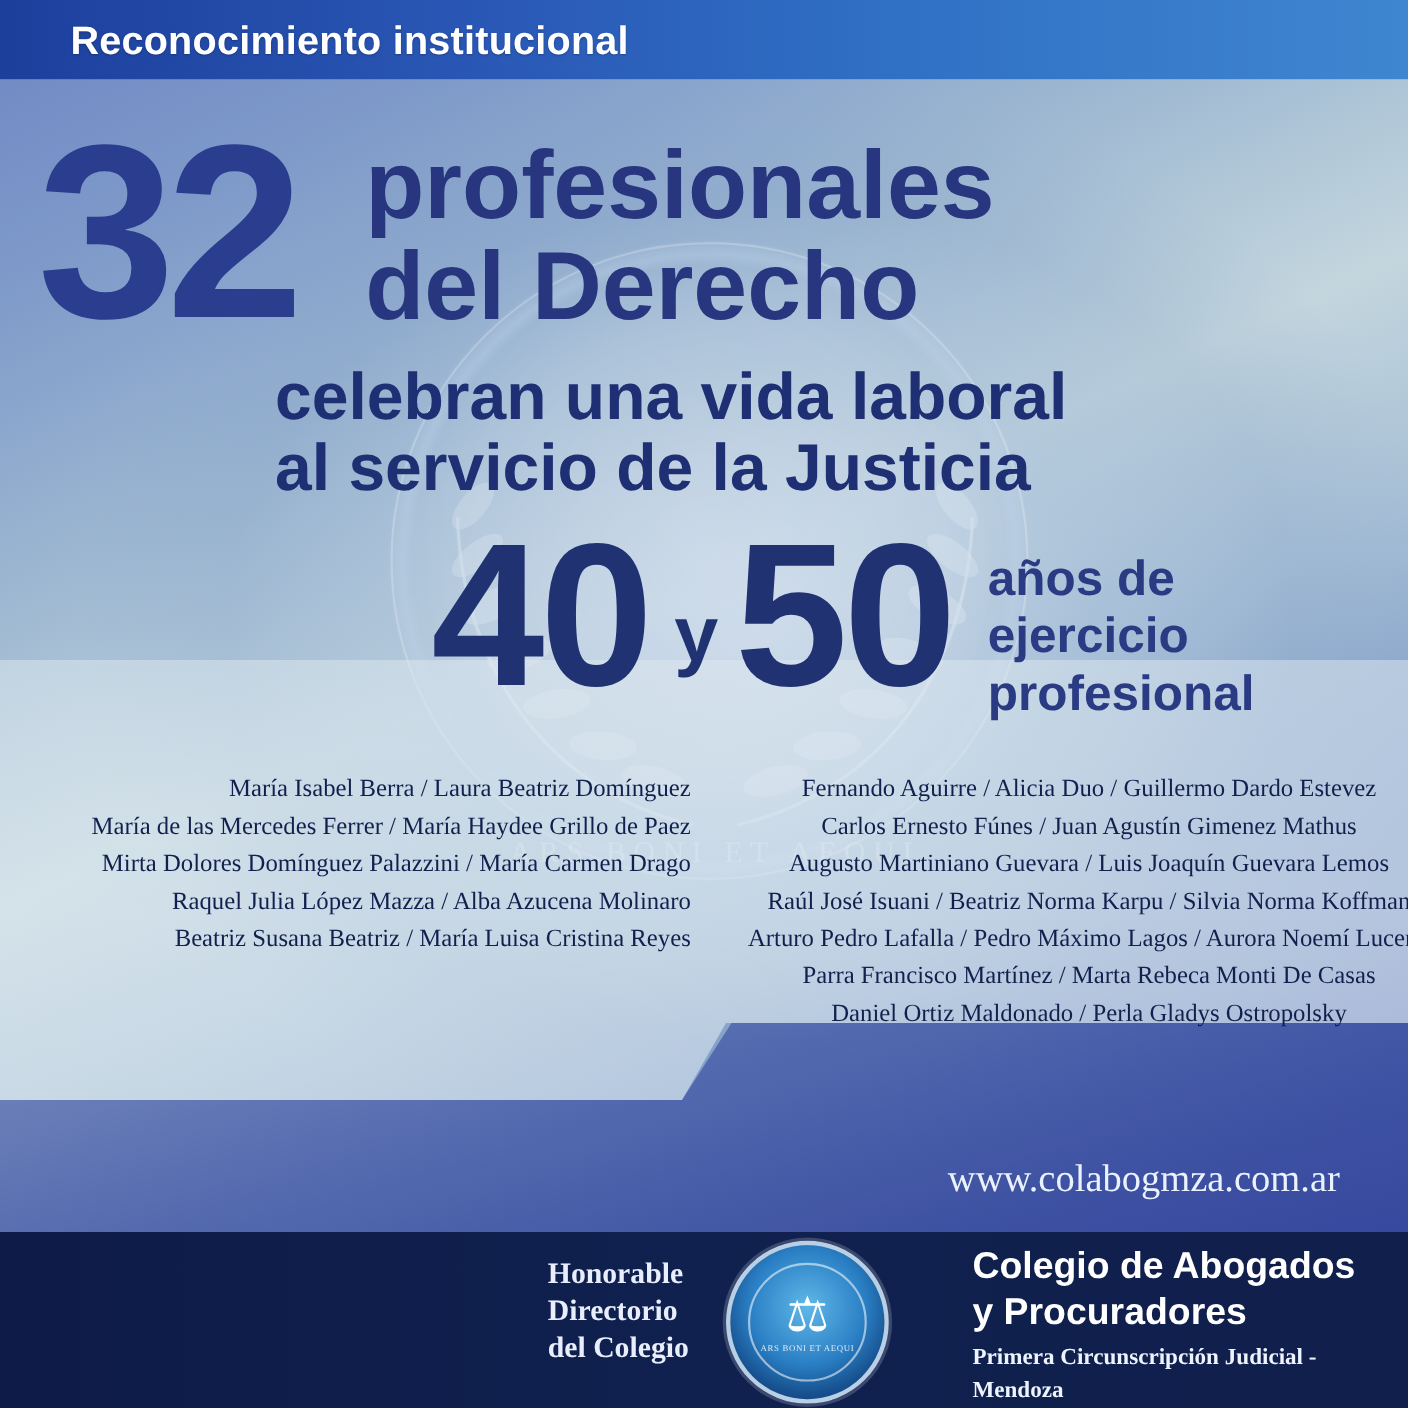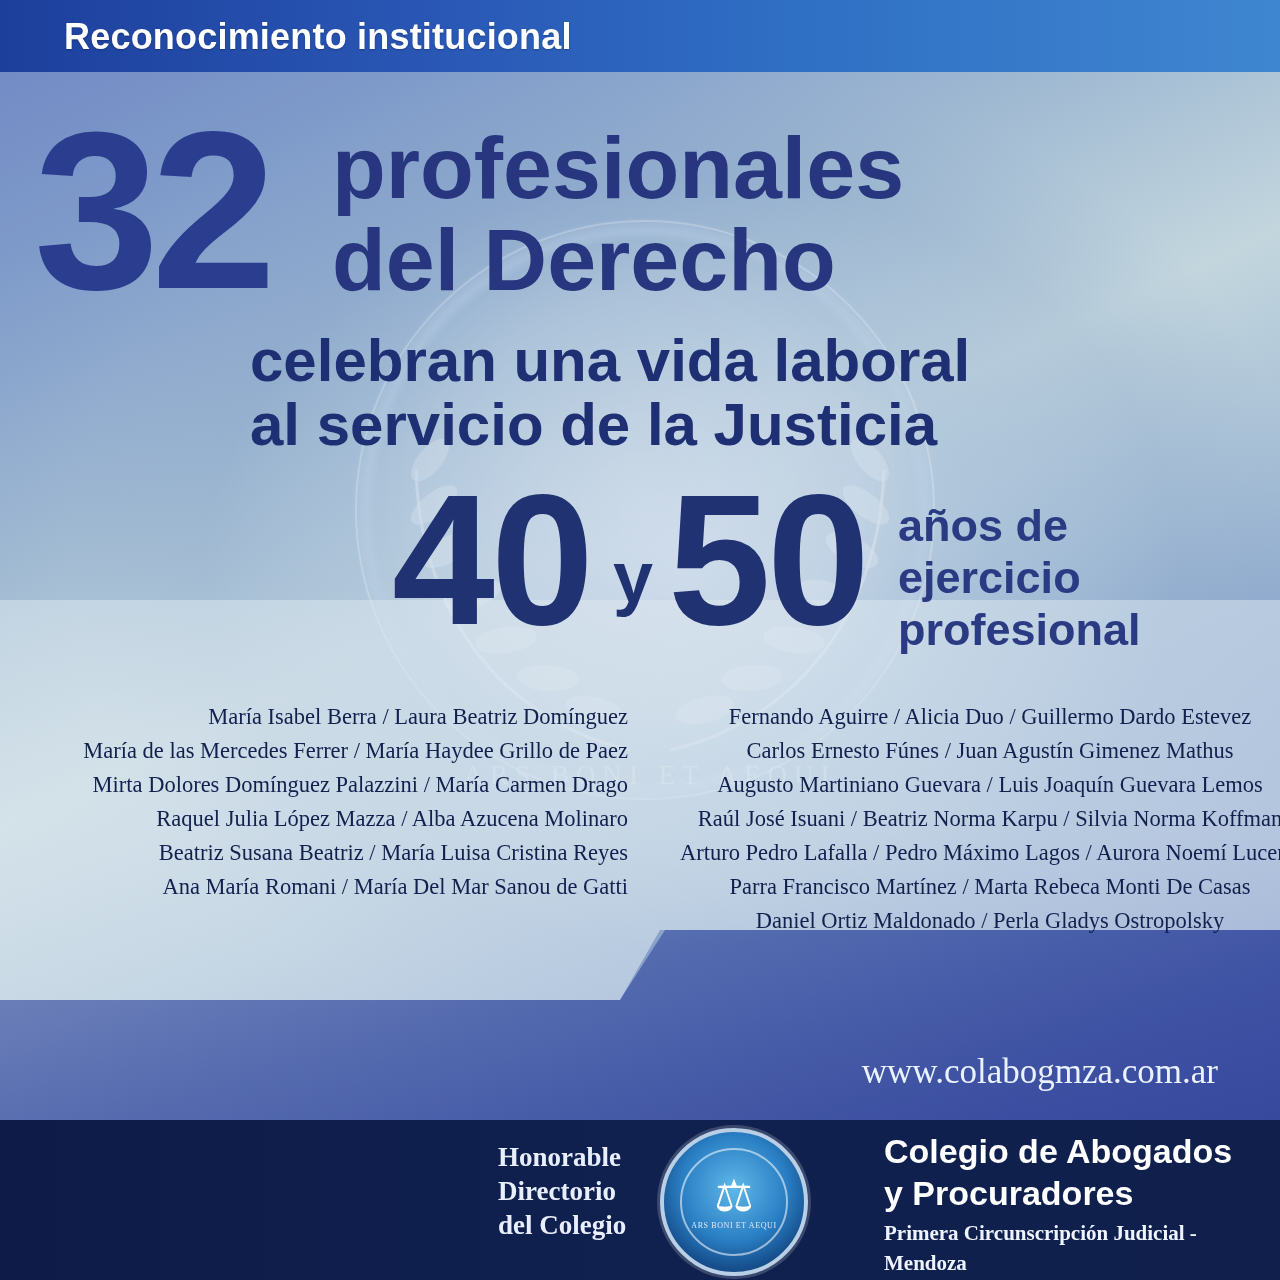--- a/index.html
+++ b/index.html
@@ -236,21 +236,20 @@
     </div>
   </div>
 
   <div class="names">
     <div class="col col-left">
       <div>María Isabel Berra / Laura Beatriz Domínguez</div>
       <div>María de las Mercedes Ferrer / María Haydee Grillo de Paez</div>
       <div>Mirta Dolores Domínguez Palazzini / María Carmen Drago</div>
       <div>Raquel Julia López Mazza / Alba Azucena Molinaro</div>
       <div>Beatriz Susana Beatriz / María Luisa Cristina Reyes</div>
-      <div>Ana María Romani / María Del Mar Sanou de Gatti</div>
     </div>
     <div class="col col-right">
       <div>Fernando Aguirre / Alicia Duo / Guillermo Dardo Estevez</div>
       <div>Carlos Ernesto Fúnes / Juan Agustín Gimenez Mathus</div>
       <div>Augusto Martiniano Guevara / Luis Joaquín Guevara Lemos</div>
       <div>Raúl José Isuani / Beatriz Norma Karpu / Silvia Norma Koffman</div>
       <div>Arturo Pedro Lafalla / Pedro Máximo Lagos / Aurora Noemí Lucentini</div>
       <div>Parra Francisco Martínez / Marta Rebeca Monti De Casas</div>
       <div>Daniel Ortiz Maldonado / Perla Gladys Ostropolsky</div>
     </div>

